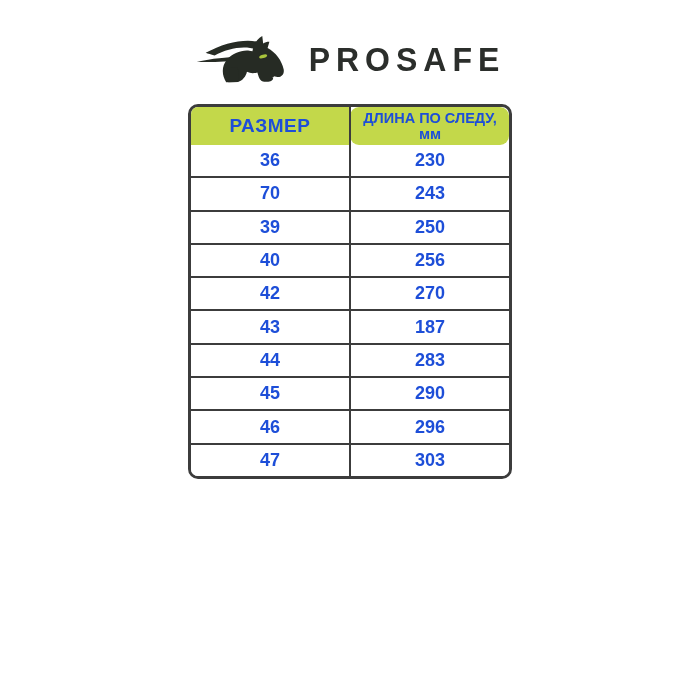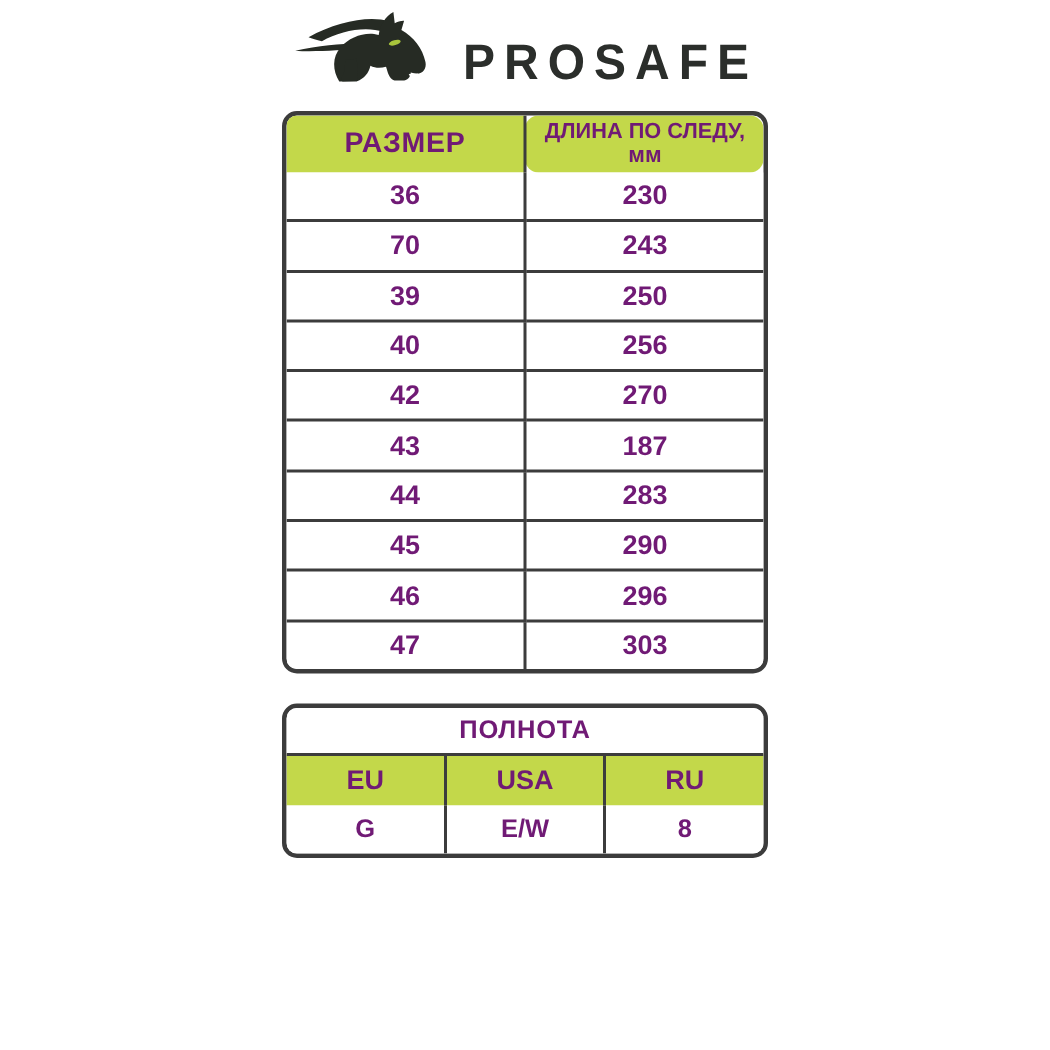--- a/index.html
+++ b/index.html
@@ -11,23 +11,24 @@
   .canvas {
     position: relative;
     width: 700px;
     height: 700px;
     background: #ffffff;
     overflow: hidden;
   }
   
   .brand {
     display: flex;
-    align-items: flex-end;
+    align-items: center;
     justify-content: center;
     gap: 16px;
+    padding-top: 30px;
     height: 60px;
   }
   .brand svg { display: block; }
   .brand-name {
     font-size: 32px;
     font-weight: bold;
     letter-spacing: 6px;
     color: #2b2e2b;
     transform: scaleY(1.04);
   }
@@ -42,21 +43,21 @@
   }
   table {
     width: 100%;
     border-collapse: collapse;
     table-layout: fixed;
   }
   th, td {
     border: 2px solid #3c3c3c;
     text-align: center;
     vertical-align: middle;
-    color: #701a75;
+    color: #1d4ed8;
     font-weight: bold;
     padding: 0;
   }
   tr > *:first-child { border-left: none; }
   tr > *:last-child { border-right: none; }
   tr:first-child > * { border-top: none; }
   tr:last-child > * { border-bottom: none; }
   
   .size-frame { margin-top: 14px; }
   .size-table th {
@@ -170,35 +171,14 @@
             <td>296</td>
           </tr>
           <tr>
             <td>47</td>
             <td>303</td>
           </tr>
         </tbody>
     </table>
   </div>
 
-  <div class="table-frame fullness-frame">
-    <table class="fullness-table">
-      <thead>
-        <tr>
-          <th class="title-cell" colspan="3">ПОЛНОТА</th>
-        </tr>
-        <tr id="fullness-headers">
-            <th class="geo-header">EU</th>
-            <th class="geo-header">USA</th>
-            <th class="geo-header">RU</th>
-          </tr>
-      </thead>
-      <tbody>
-        <tr id="fullness-values">
-            <td>G</td>
-            <td>E/W</td>
-            <td>8</td>
-          </tr>
-      </tbody>
-    </table>
-  </div>
 
 </div>
 
 </body></html>

